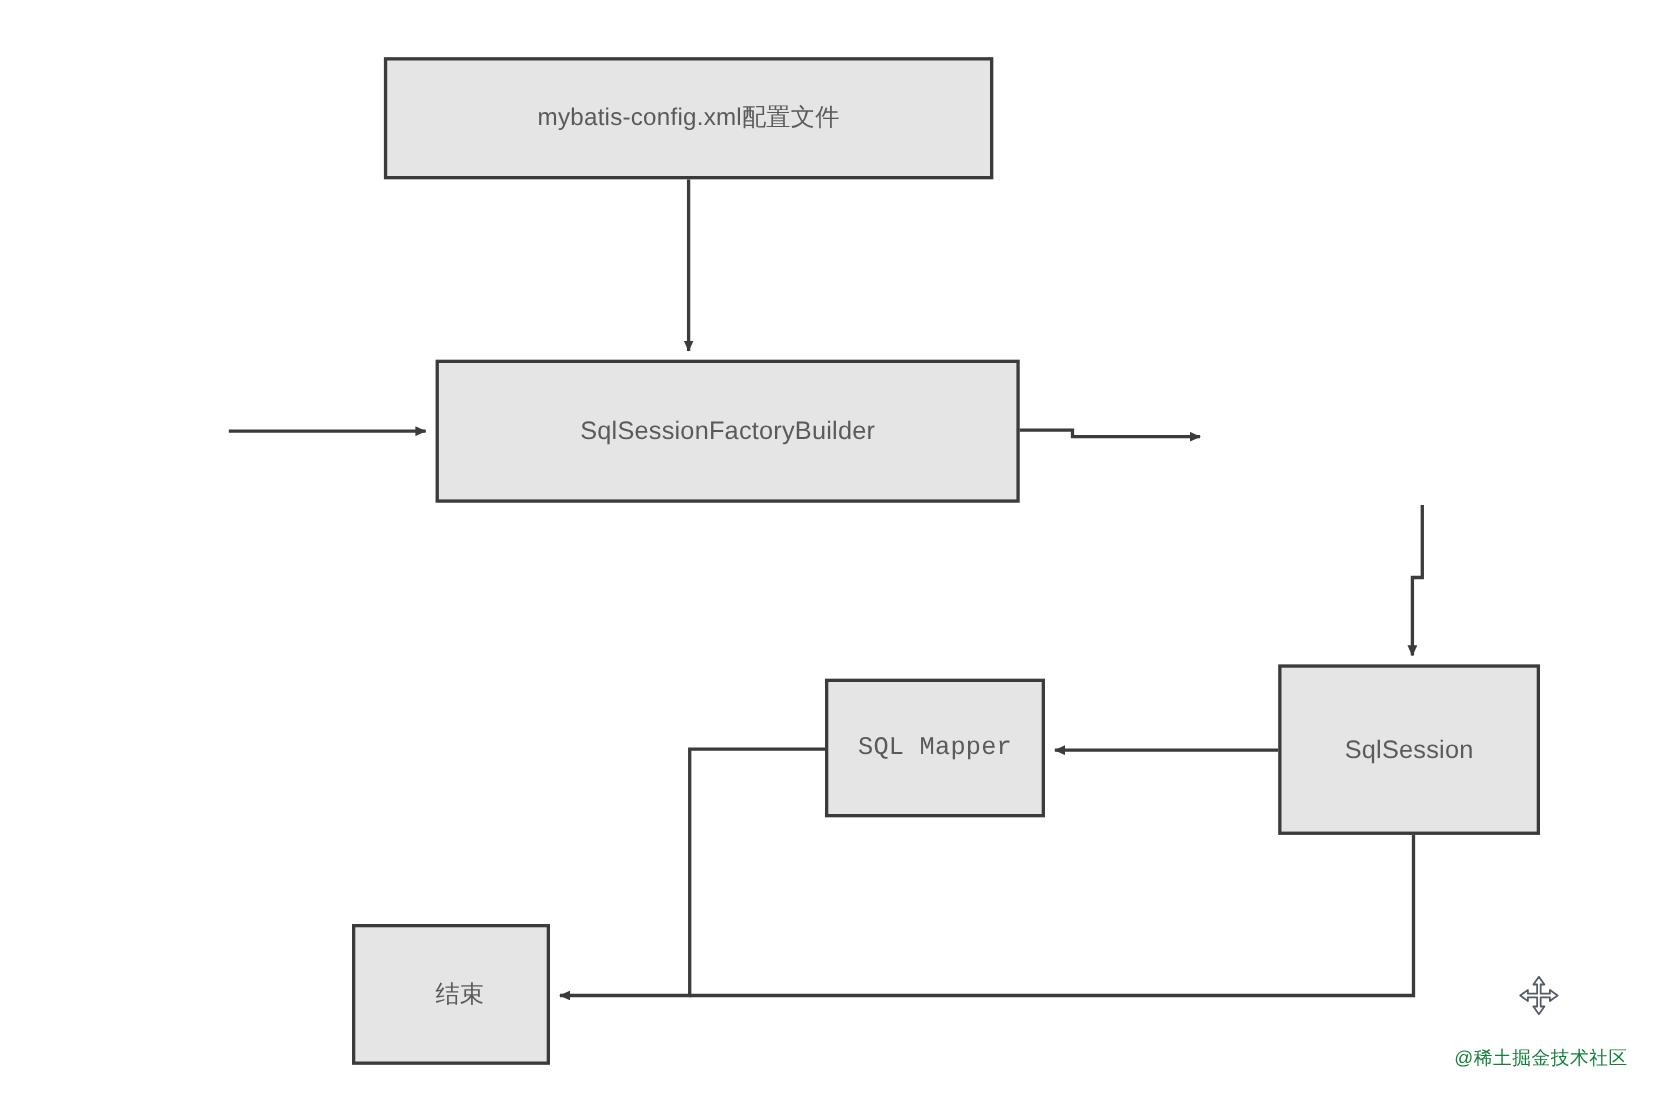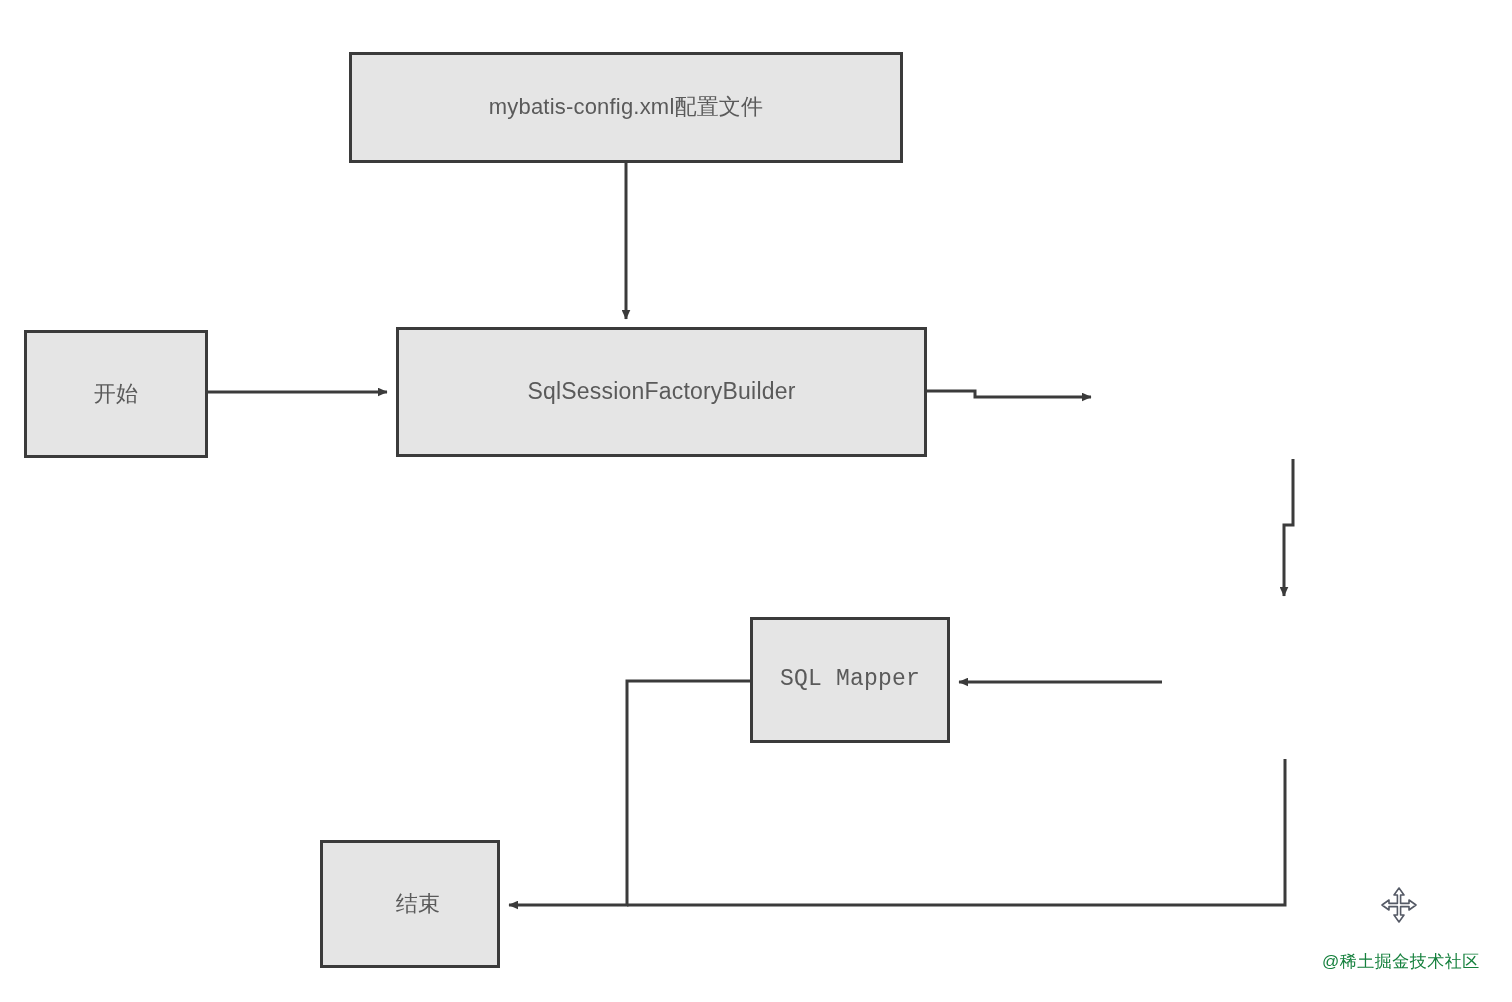--- a/index.html
+++ b/index.html
@@ -105,33 +105,33 @@
 
     <g>
       <path d="M 1285,759 L 1285,905 L 627,905" fill="none" stroke="#3b3b3b" stroke-width="3"></path>
     </g>
   </svg>
 
   <div class="node" style="left:349px; top:52px; width:554px; height:111px;">
     <span class="node-label cjk">mybatis-config.xml配置文件</span>
   </div>
 
-  <div class="node" style="left:24px; top:330px; width:184px; height:128px;">
-    <span class="node-label cjk">开始</span>
-  </div>
 
   <div class="node" style="left:396px; top:327px; width:531px; height:130px;">
     <span class="node-label">SqlSessionFactoryBuilder</span>
   </div>
 
 
   <div class="node" style="left:750px; top:617px; width:200px; height:126px;font-family:Liberation Mono, monospace;">
     <span class="node-label">SQL Mapper</span>
   </div>
 
+  <div class="node" style="left:1162px; top:604px; width:238px; height:155px;">
+    <span class="node-label">SqlSession</span>
+  </div>
 
   <div class="node" style="left:320px; top:840px; width:180px; height:128px;padding-left:16px;">
     <span class="node-label cjk">结束</span>
   </div>
 
   <svg id="move-icon" viewBox="0 0 40 40" xmlns="http://www.w3.org/2000/svg">
     <path d="M20 3 L25 10 L21.6 10 L21.6 18.4 L30 18.4 L30 15 L37 20 L30 25 L30 21.6 L21.6 21.6 L21.6 30 L25 30 L20 37 L15 30 L18.4 30 L18.4 21.6 L10 21.6 L10 25 L3 20 L10 15 L10 18.4 L18.4 18.4 L18.4 10 L15 10 Z" fill="#ffffff" stroke="#555a66" stroke-width="1.6" stroke-linejoin="round"></path>
   </svg>
 
   <div id="watermark">@稀土掘金技术社区</div>

